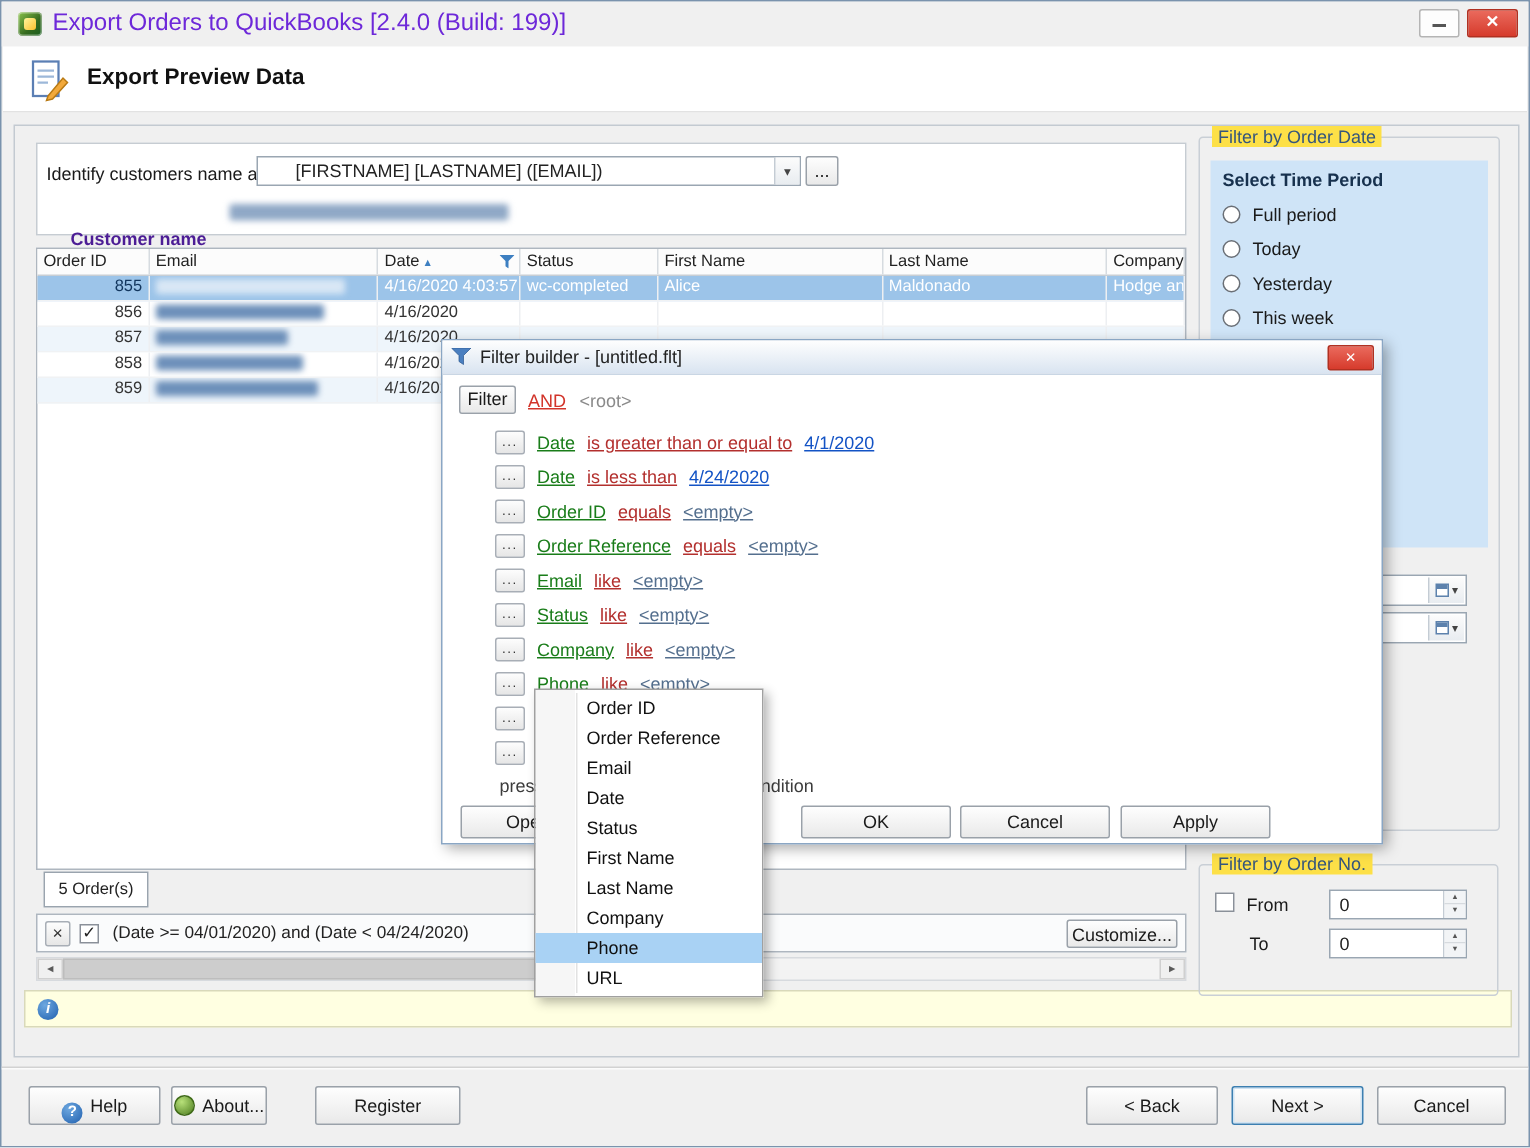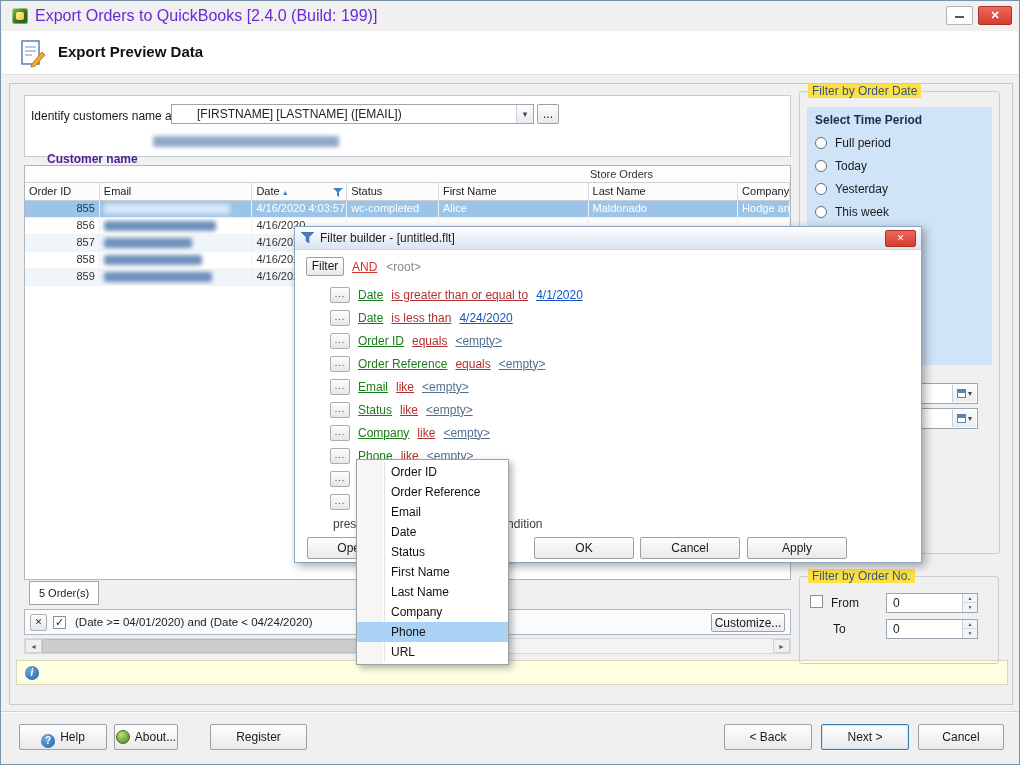--- a/index.html
+++ b/index.html
@@ -198,23 +198,20 @@
       <div class="combo">
         <span class="combo-value">[FIRSTNAME] [LASTNAME] ([EMAIL])</span>
         <span class="combo-arrow">▾</span>
       </div>
       <button class="dots-btn btn">...</button>
       <span class="customer-label">Customer name</span>
       <span class="redact cust-redact"></span>
     </div>
 
     <div class="grid">
-      <div class="band">
-        <span class="band-label">Store Orders</span>
-      </div>
       <div class="ghead">
         <div class="hcell c1">Order ID</div>
         <div class="hcell c2">Email</div>
         <div class="hcell c3">
           <span>Date</span><span class="sort-glyph">▲</span>
           <span class="funnel">
             <svg width="10" height="9" viewBox="0 0 10 9">
                 <path d="M0 0 H10 L6 4 V9 L4 7.5 V4 Z" fill="#3d7fc1"></path>
               </svg>
           </span>

